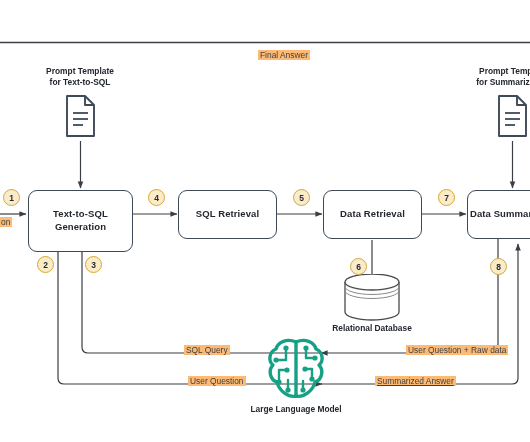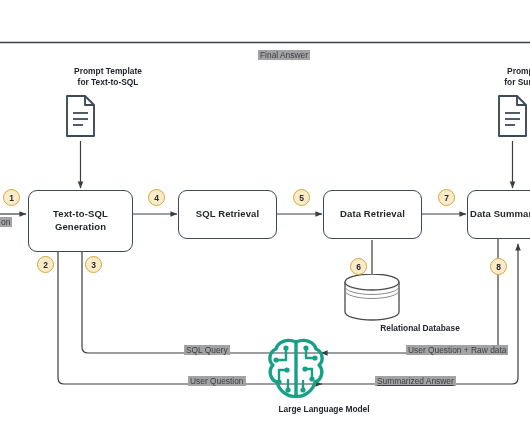--- a/index.html
+++ b/index.html
@@ -37,26 +37,26 @@
     z-index:7;
   }
   .cap{
     position:absolute;
     font-size:8.4px;
     color:#3a3f46;
     white-space:nowrap;
     line-height:1.35;
     z-index:6;
   }
-  .cap.bold{font-weight:bold;color:#23272e;margin-left:28px;}
+  .cap.bold{font-weight:bold;color:#23272e;}
   .cap.center{transform:translateX(-50%);text-align:center;}
   .edge-label{
     position:absolute;
     font-size:8.4px;color:#3a3f46;white-space:nowrap;
-    background:#a3a3a3;padding:0 2px;
+    background:#fdba74;padding:0 2px;
     z-index:6;
   }
   .icon-wrap{position:absolute;z-index:5;}
 </style>
 </head>
 <body>
 
 <div id="canvas">
 
   <svg class="layer">
@@ -149,21 +149,21 @@
   </div>
 
   <div class="icon-wrap" style="left:341px;top:274px;width:62px;height:48px;">
     <svg width="62" height="48" viewBox="0 0 62 48">
       <path d="M4 8 L4 38 A27 8 0 0 0 58 38 L58 8" fill="#ffffff" stroke="#4a4a4a" stroke-width="1.3"></path>
       <ellipse cx="31" cy="8" rx="27" ry="8" fill="#ffffff" stroke="#4a4a4a" stroke-width="1.3"></ellipse>
       <path d="M4 12.5 A27 8 0 0 0 58 12.5" fill="none" stroke="#8a8a8a" stroke-width="1"></path>
       <path d="M4 16.5 A27 8 0 0 0 58 16.5" fill="none" stroke="#8a8a8a" stroke-width="1"></path>
     </svg>
   </div>
-  <div class="cap bold center" style="left:392px;top:323px;">Relational Database</div>
+  <div class="cap bold center" style="left:372px;top:323px;">Relational Database</div>
 
   <div class="icon-wrap" style="left:265px;top:336px;width:62px;height:66px;">
     <svg width="62" height="66" viewBox="0 0 62 66">
       <g fill="none" stroke="#16a085" stroke-width="3.4" stroke-linejoin="round" stroke-linecap="round">
         <path d="M31 6 L31 60"></path>
         <path d="M31 6 C22 2 13 6 11 13 C4 16 3 25 8 29 C3 34 5 44 12 46 C14 55 24 62 31 60"></path>
         <path d="M31 6 C40 2 49 6 51 13 C58 16 59 25 54 29 C59 34 57 44 50 46 C48 55 38 62 31 60"></path>
       </g>
       <g fill="none" stroke="#16a085" stroke-width="2.4" stroke-linejoin="round" stroke-linecap="round">
         <path d="M21 14 L21 24 L13 24"></path>

